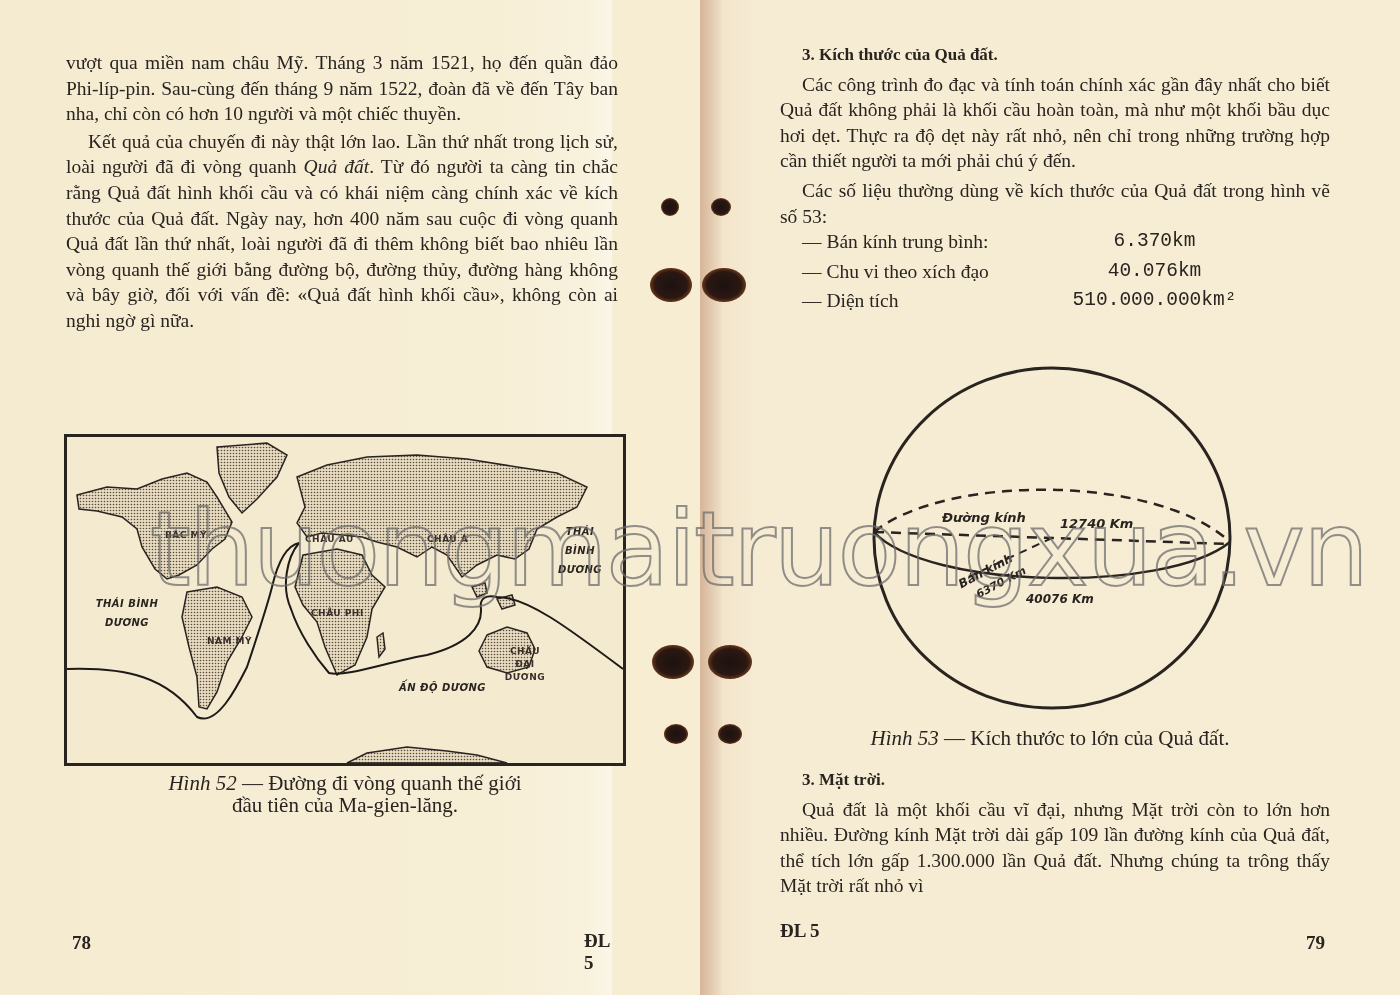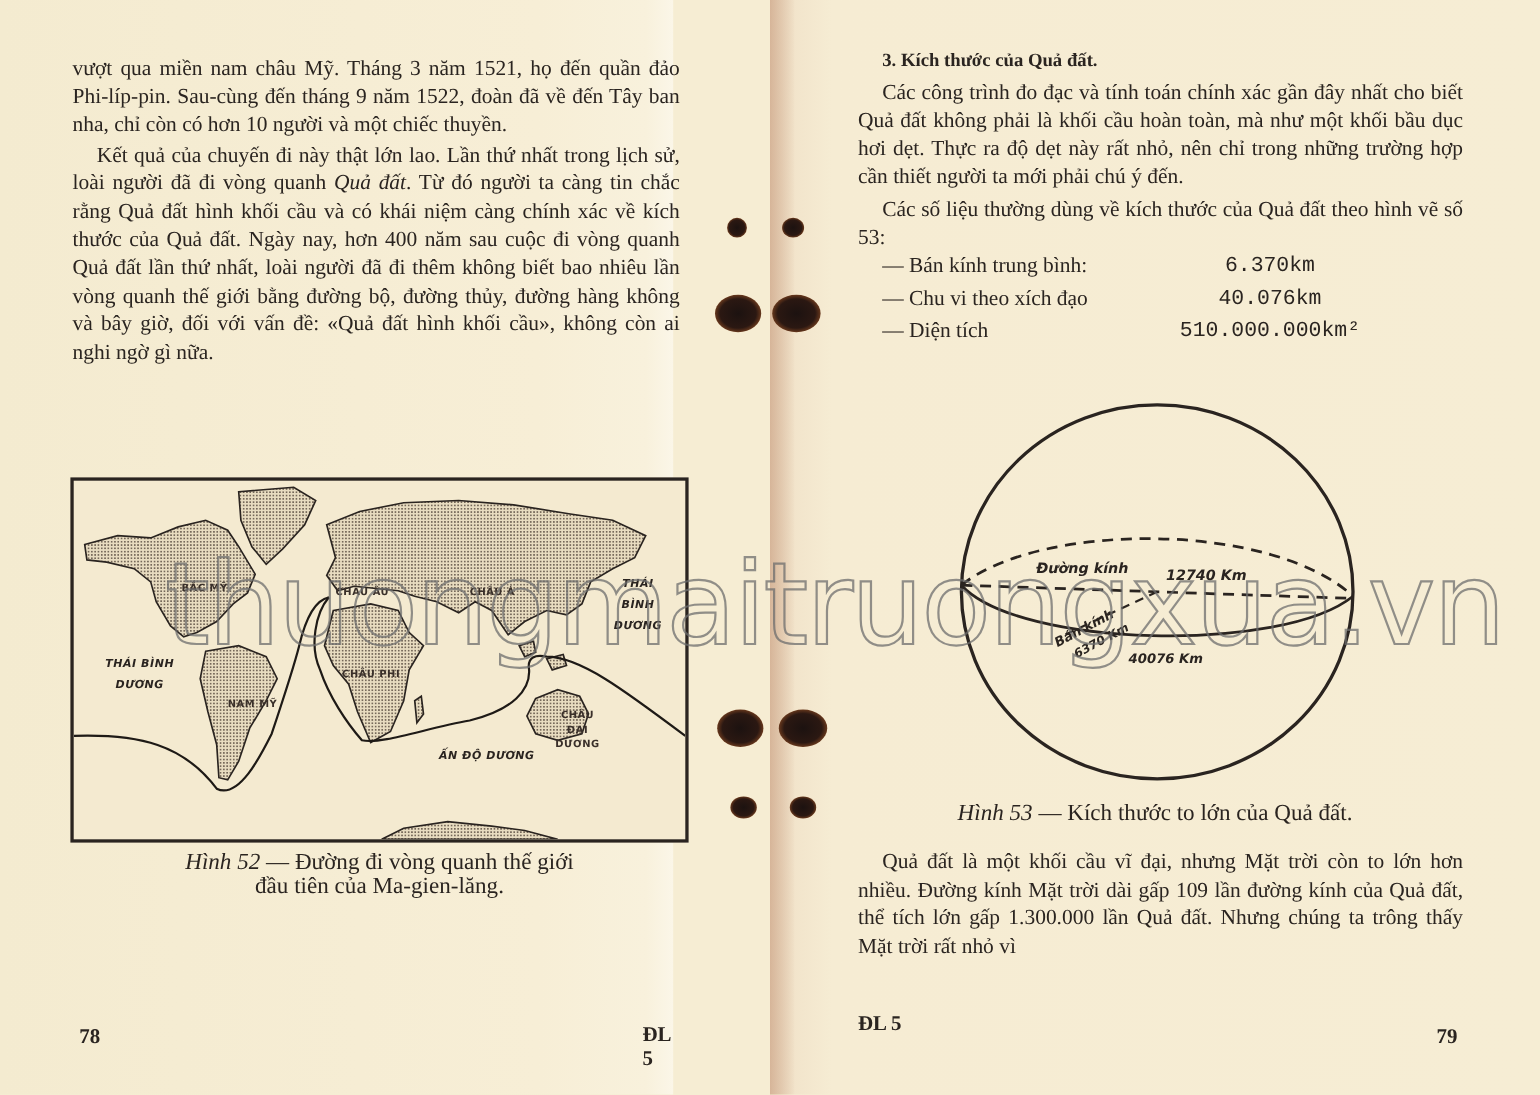--- a/index.html
+++ b/index.html
@@ -120,21 +120,21 @@
 
 
   <div class="folio" style="left:72px; top:932px;">78</div>
   <div class="folio" style="left:584px; top:930px;">ĐL 5</div>
 </div>
 
 <div class="page page-right">
   <div class="text-block" style="left:80px; top:42px; width:550px;">
     <p class="bold" style="padding-left:22px; font-size:17px;">3. Kích thước của Quả đất.</p>
     <p class="indent" style="margin-top:4px;">Các công trình đo đạc và tính toán chính xác gần đây nhất cho biết Quả đất không phải là khối cầu hoàn toàn, mà như một khối bầu dục hơi dẹt. Thực ra độ dẹt này rất nhỏ, nên chỉ trong những trường hợp cần thiết người ta mới phải chú ý đến.</p>
-    <p class="indent" style="margin-top:4px;">Các số liệu thường dùng về kích thước của Quả đất theo hình vẽ số 53:</p>
+    <p class="indent" style="margin-top:4px;">Các số liệu thường dùng về kích thước của Quả đất trong hình vẽ số 53:</p>
     <div>
       <div class="data-row">
         <span class="dl">— Bán kính trung bình:</span>
         <span class="dv">6.370km</span>
       </div>
       <div class="data-row" style="margin-top:4px;">
         <span class="dl">— Chu vi theo xích đạo</span>
         <span class="dv">40.076km</span>
       </div>
       <div class="data-row" style="margin-top:4px;">
@@ -158,20 +158,21 @@
   <div class="sphere-label" style="left:90px; top:200px; transform:rotate(-28deg); font-size:12px;">Bán kính</div>
   <div class="sphere-label" style="left:108px; top:212px; transform:rotate(-28deg); font-size:11px;">6370 Km</div>
   <div class="sphere-label" style="left:160px; top:228px; font-size:12px;text-align:center;">40076 Km</div>
 </div>
 
 <div class="caption" style="left:830px; top:727px; width:440px;">
   <span class="fig-num">Hình 53</span><span> — Kích thước to lớn của Quả đất.</span>
 </div>
 
 <div class="text-block" style="left:780px; top:767px; width:550px;">
+  <p class="bold" style="padding-left:22px; font-size:17px;">3. Mặt trời.</p>
   <p class="indent" style="margin-top:4px;">Quả đất là một khối cầu vĩ đại, nhưng Mặt trời còn to lớn hơn nhiều. Đường kính Mặt trời dài gấp 109 lần đường kính của Quả đất, thể tích lớn gấp 1.300.000 lần Quả đất. Nhưng chúng ta trông thấy Mặt trời rất nhỏ vì</p>
 </div>
 
 <div class="folio" style="left:780px; top:920px;">ĐL 5</div>
 <div class="folio" style="left:1306px; top:920px;margin-top:12px;">79</div>
 
 <div class="gutter-shadow"></div>
 <div class="hole" style="left:661px; top:198px; width:18px; height:18px;"></div>
 <div class="hole" style="left:711px; top:198px; width:20px; height:18px;"></div>
 <div class="hole" style="left:650px; top:268px; width:42px; height:34px;"></div>

